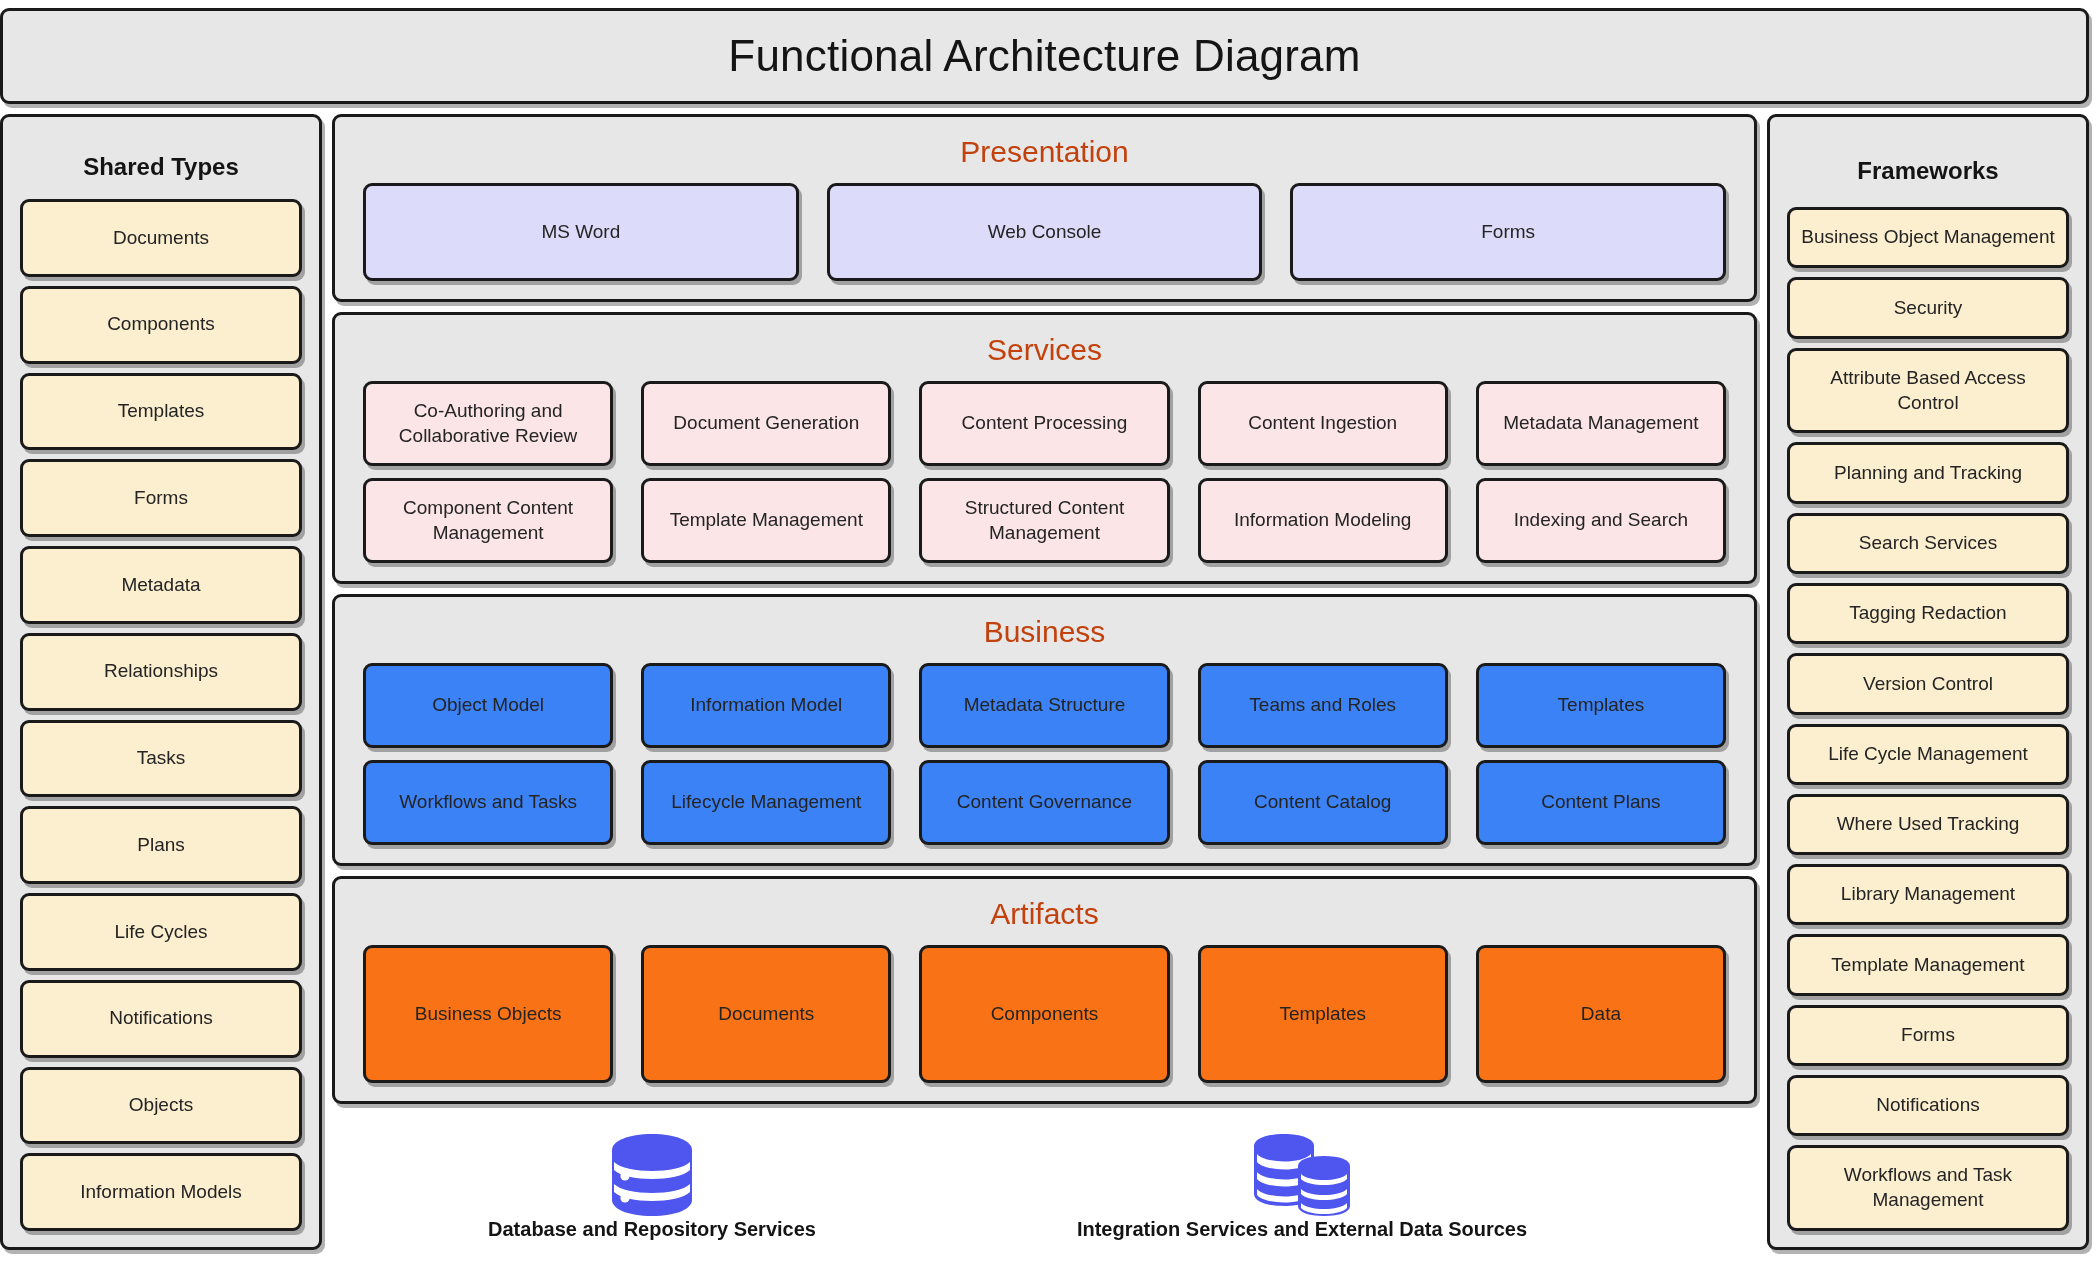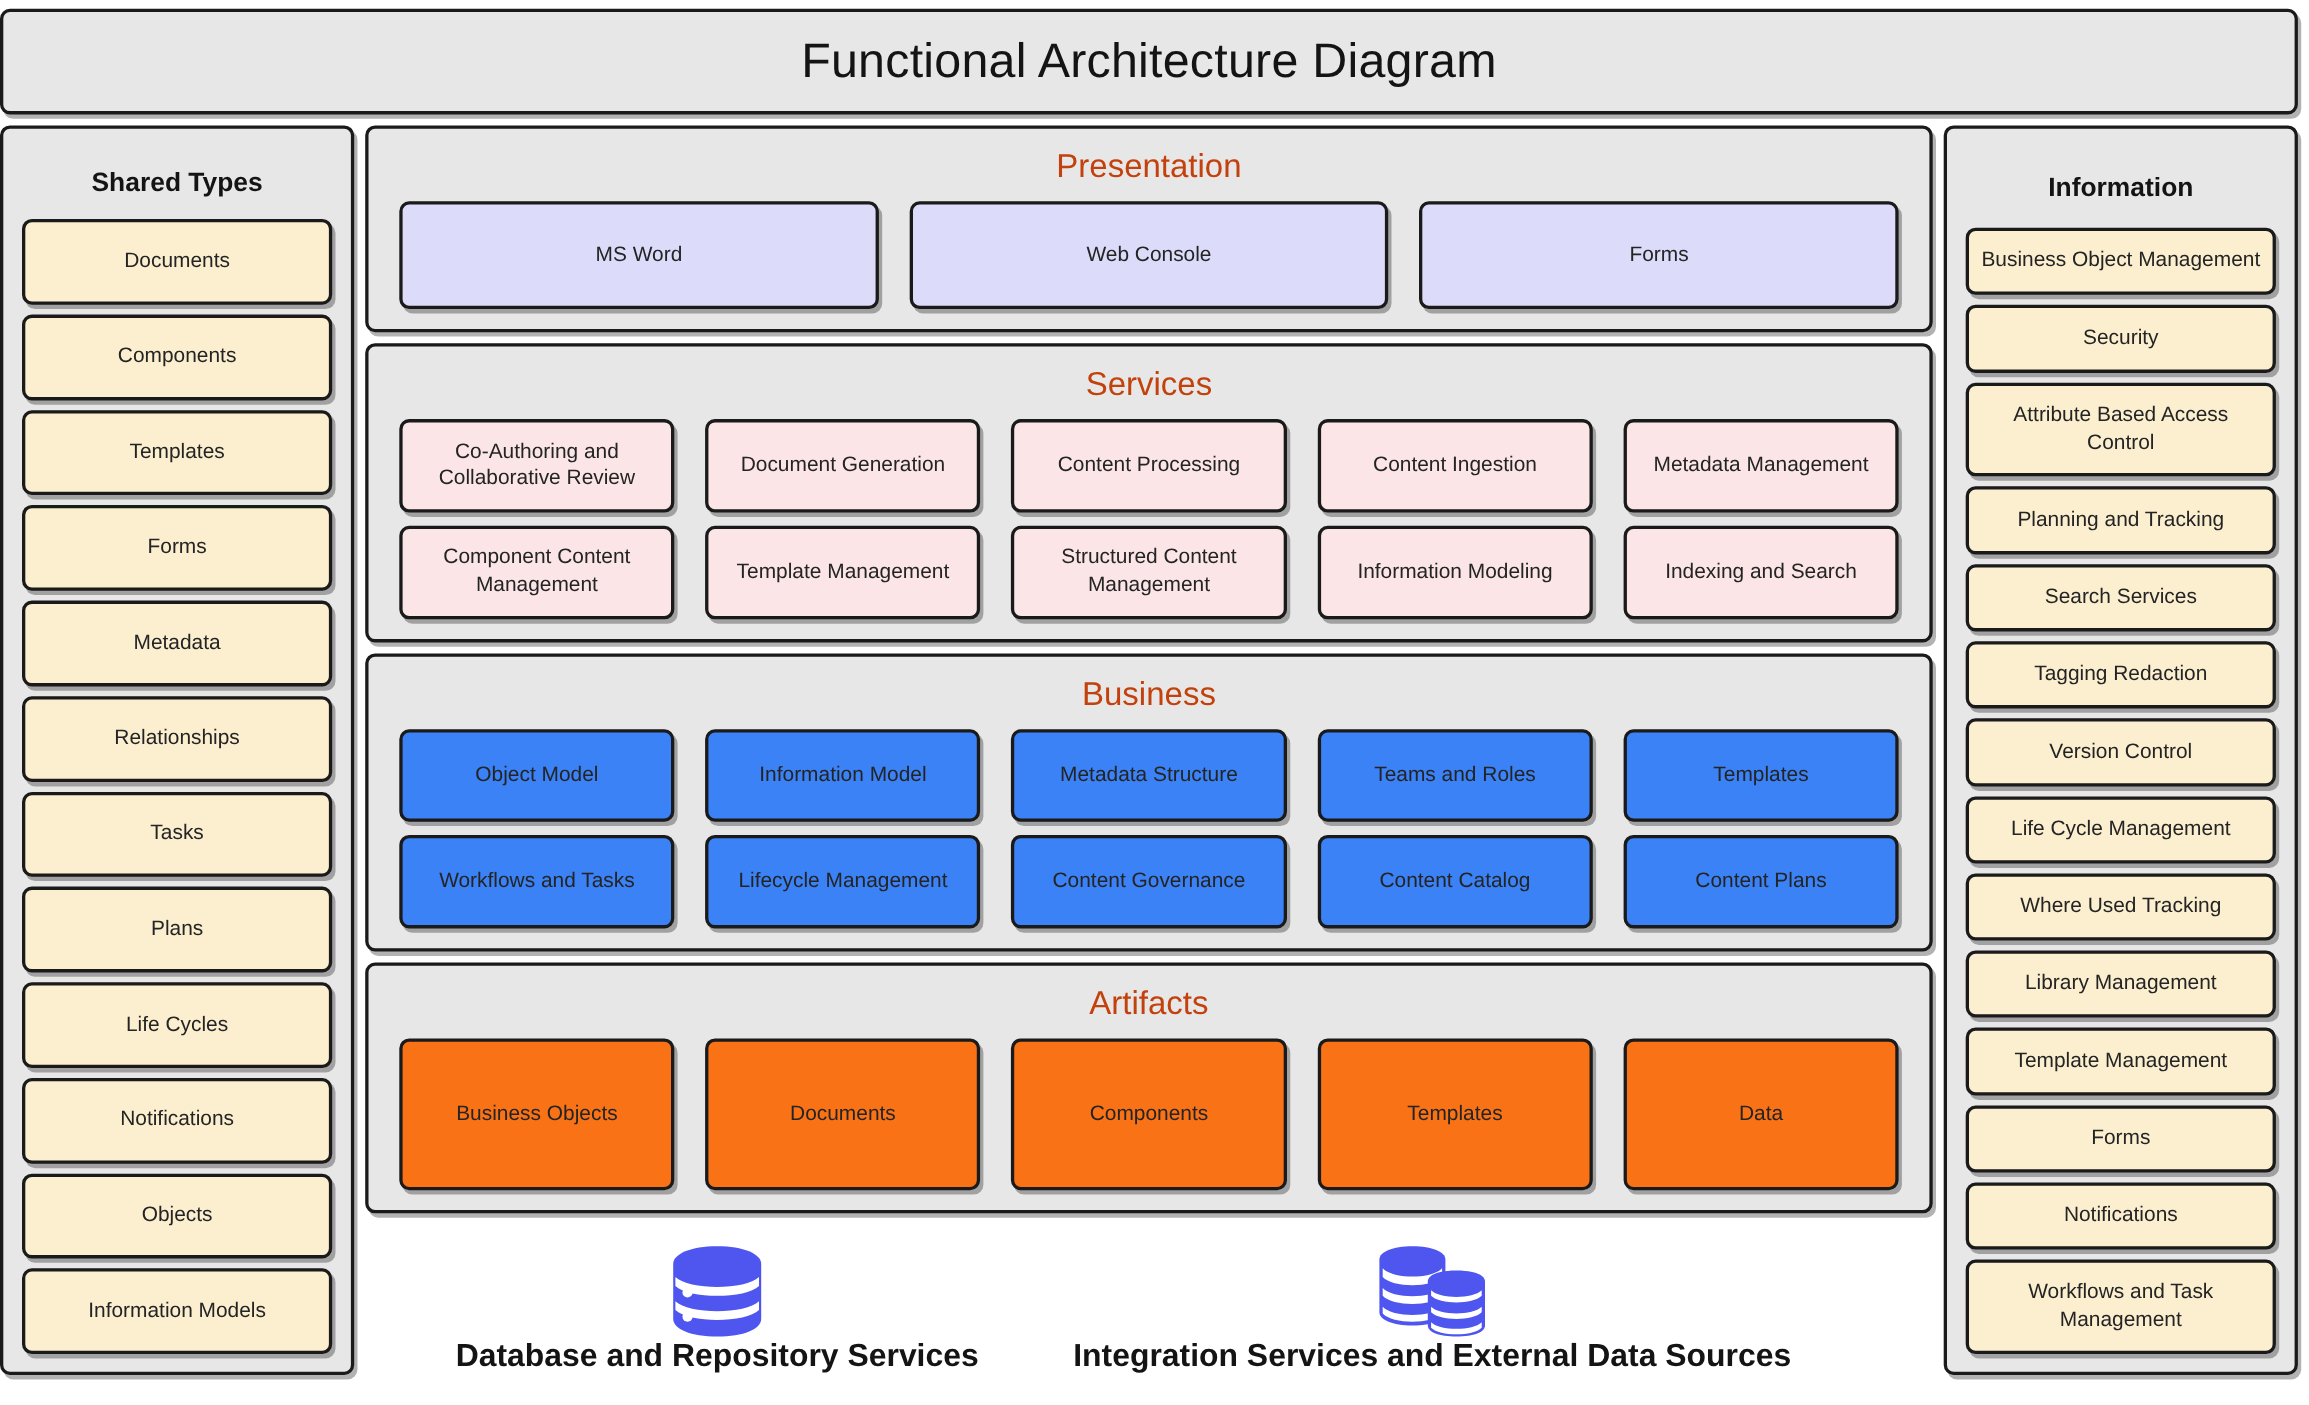--- a/index.html
+++ b/index.html
@@ -167,21 +167,21 @@
     display: flex;
     flex-direction: column;
     align-items: center;
     justify-content: flex-start;
   }
   #bottom-db { width: 640px; }
   #bottom-integration { width: 660px; }
 
   .bottom-icon { height: 86px; display: flex; align-items: center; justify-content: center; }
   .bottom-label {
-    font-size: 29px;
+    font-size: 20px;
     font-weight: 700;
     color: #141414;
     white-space: nowrap;
   }
 </style>
 </head>
 <body>
 
 <div class="page">
 
@@ -316,21 +316,21 @@
             </svg>
           </div>
           <div class="bottom-label">Integration Services and External Data Sources</div>
         </div>
 
       </div>
 
     </div>
 
     <div class="panel side-col" id="frameworks-panel">
-      <div class="side-title">Information</div>
+      <div class="side-title">Frameworks</div>
       <div class="side-list">
         <div class="node side-item">Business Object Management</div>
         <div class="node side-item">Security</div>
         <div class="node side-item">Attribute Based Access Control</div>
         <div class="node side-item">Planning and Tracking</div>
         <div class="node side-item">Search Services</div>
         <div class="node side-item">Tagging Redaction</div>
         <div class="node side-item">Version Control</div>
         <div class="node side-item">Life Cycle Management</div>
         <div class="node side-item">Where Used Tracking</div>

